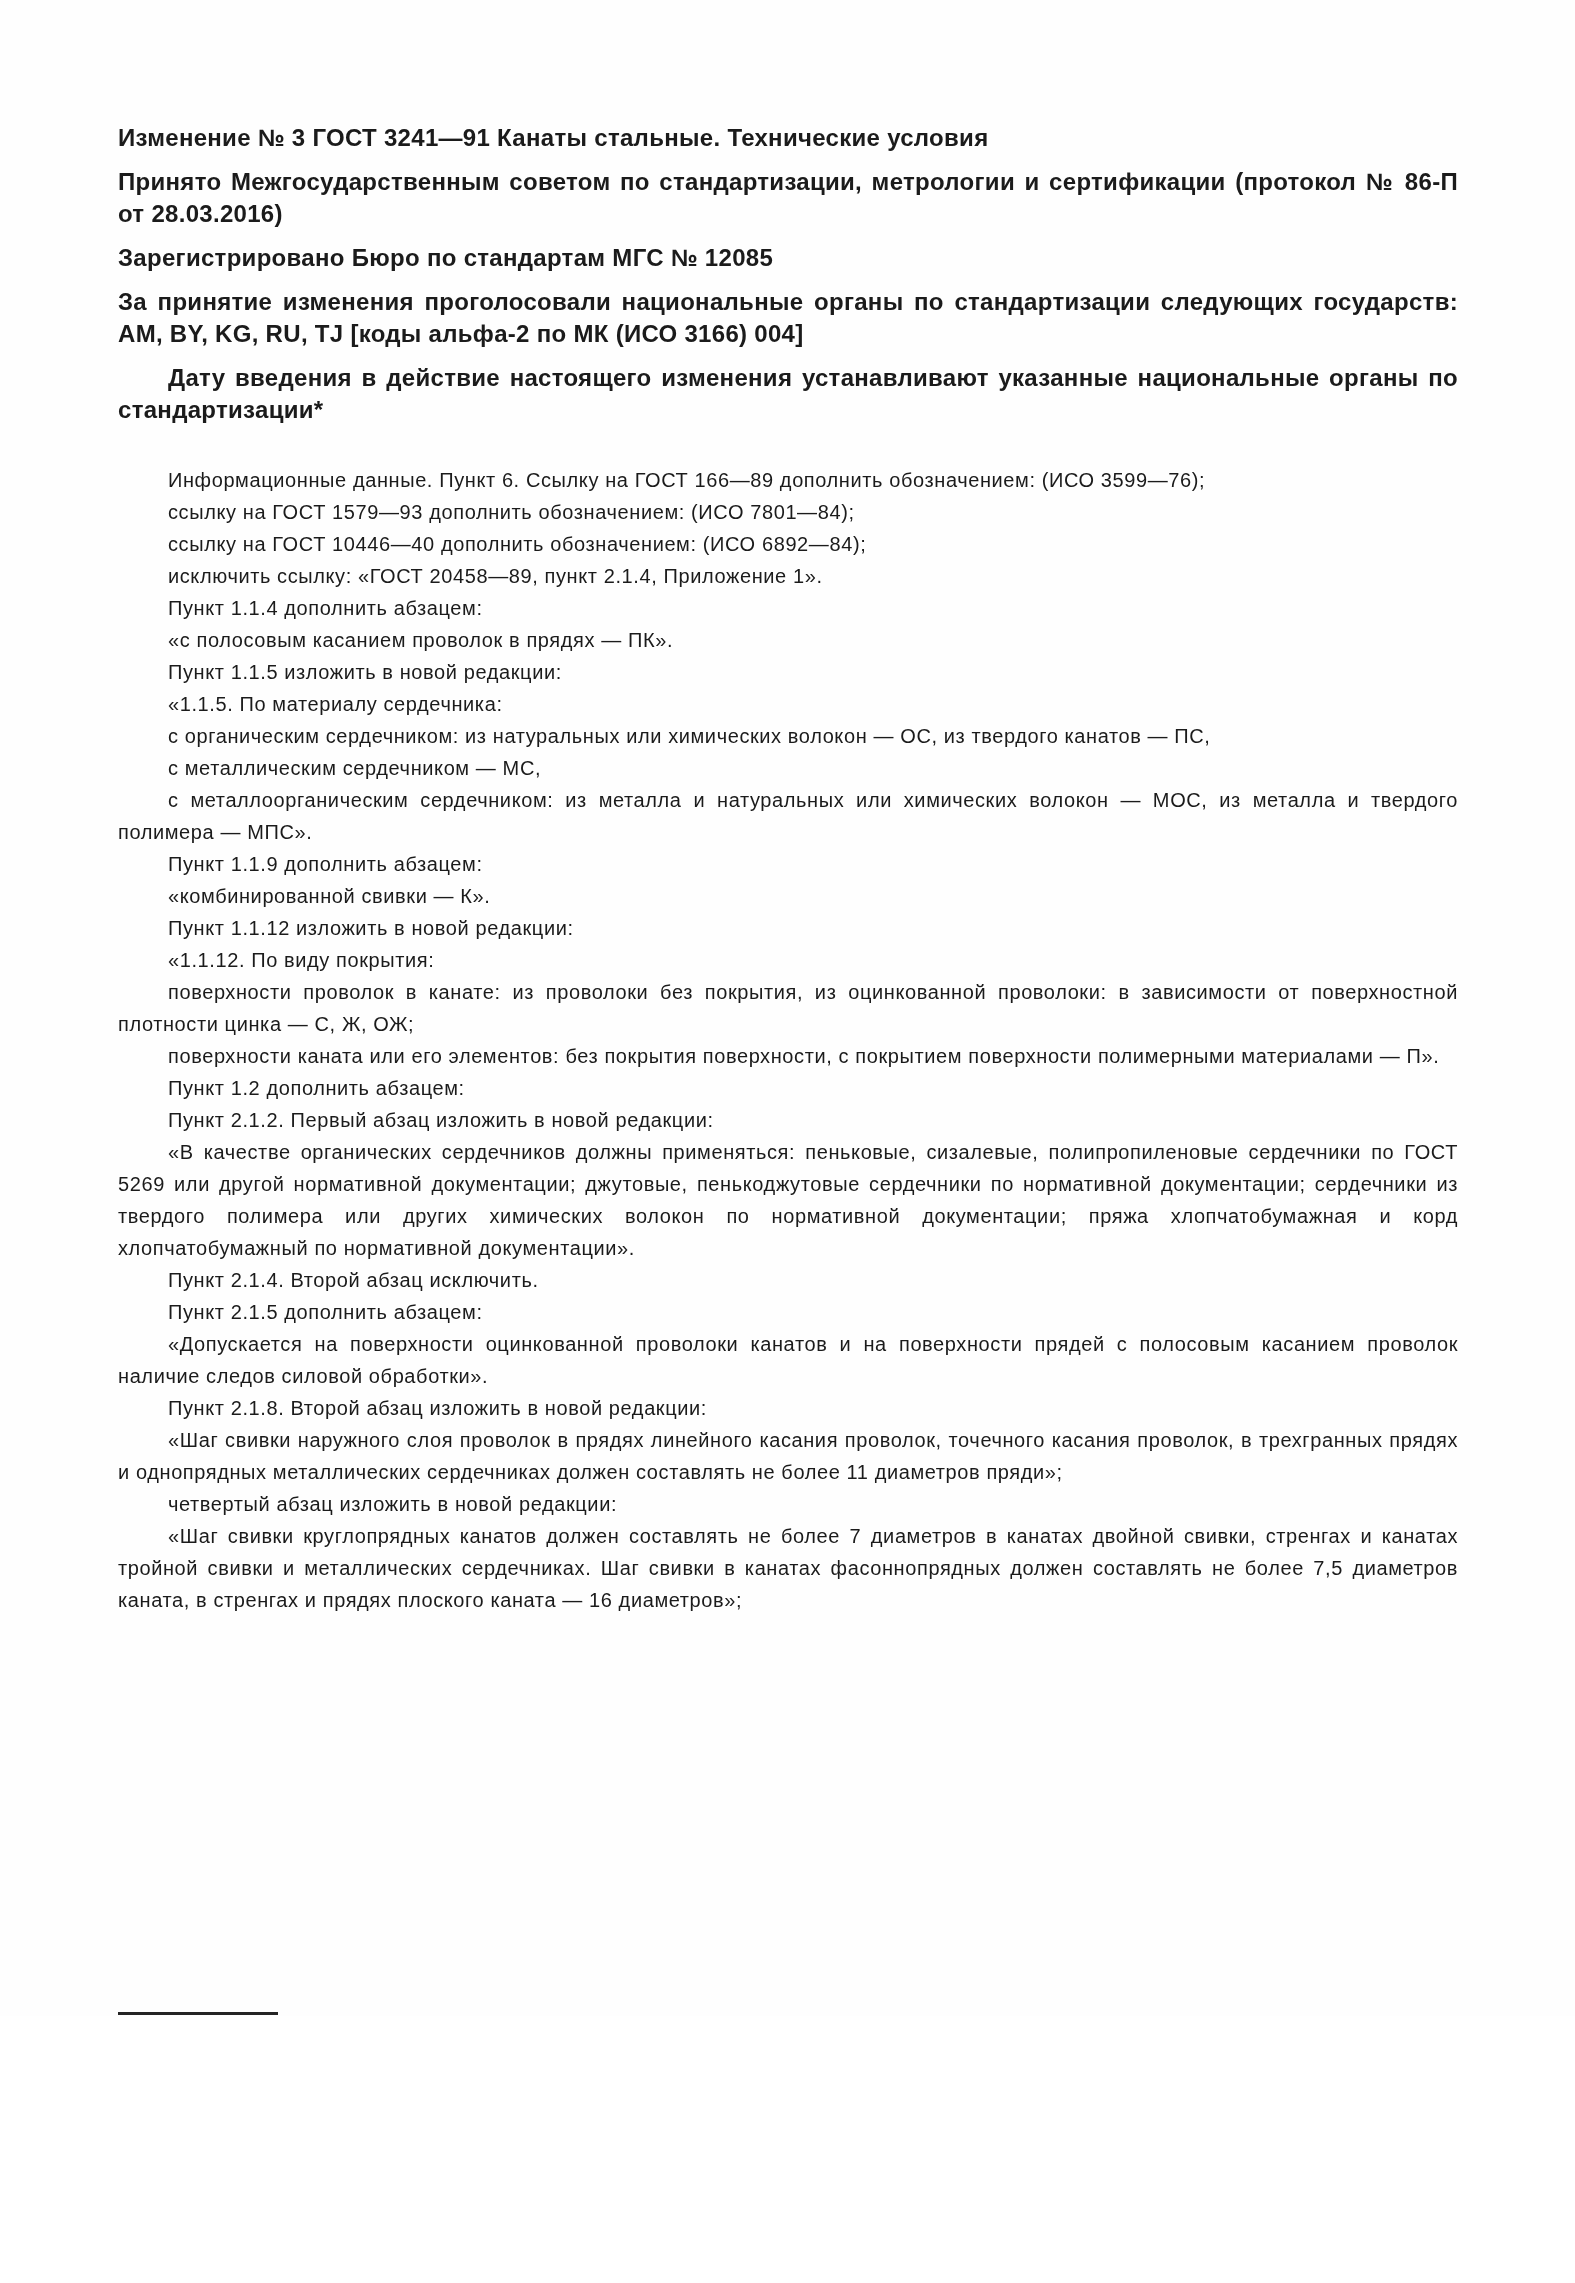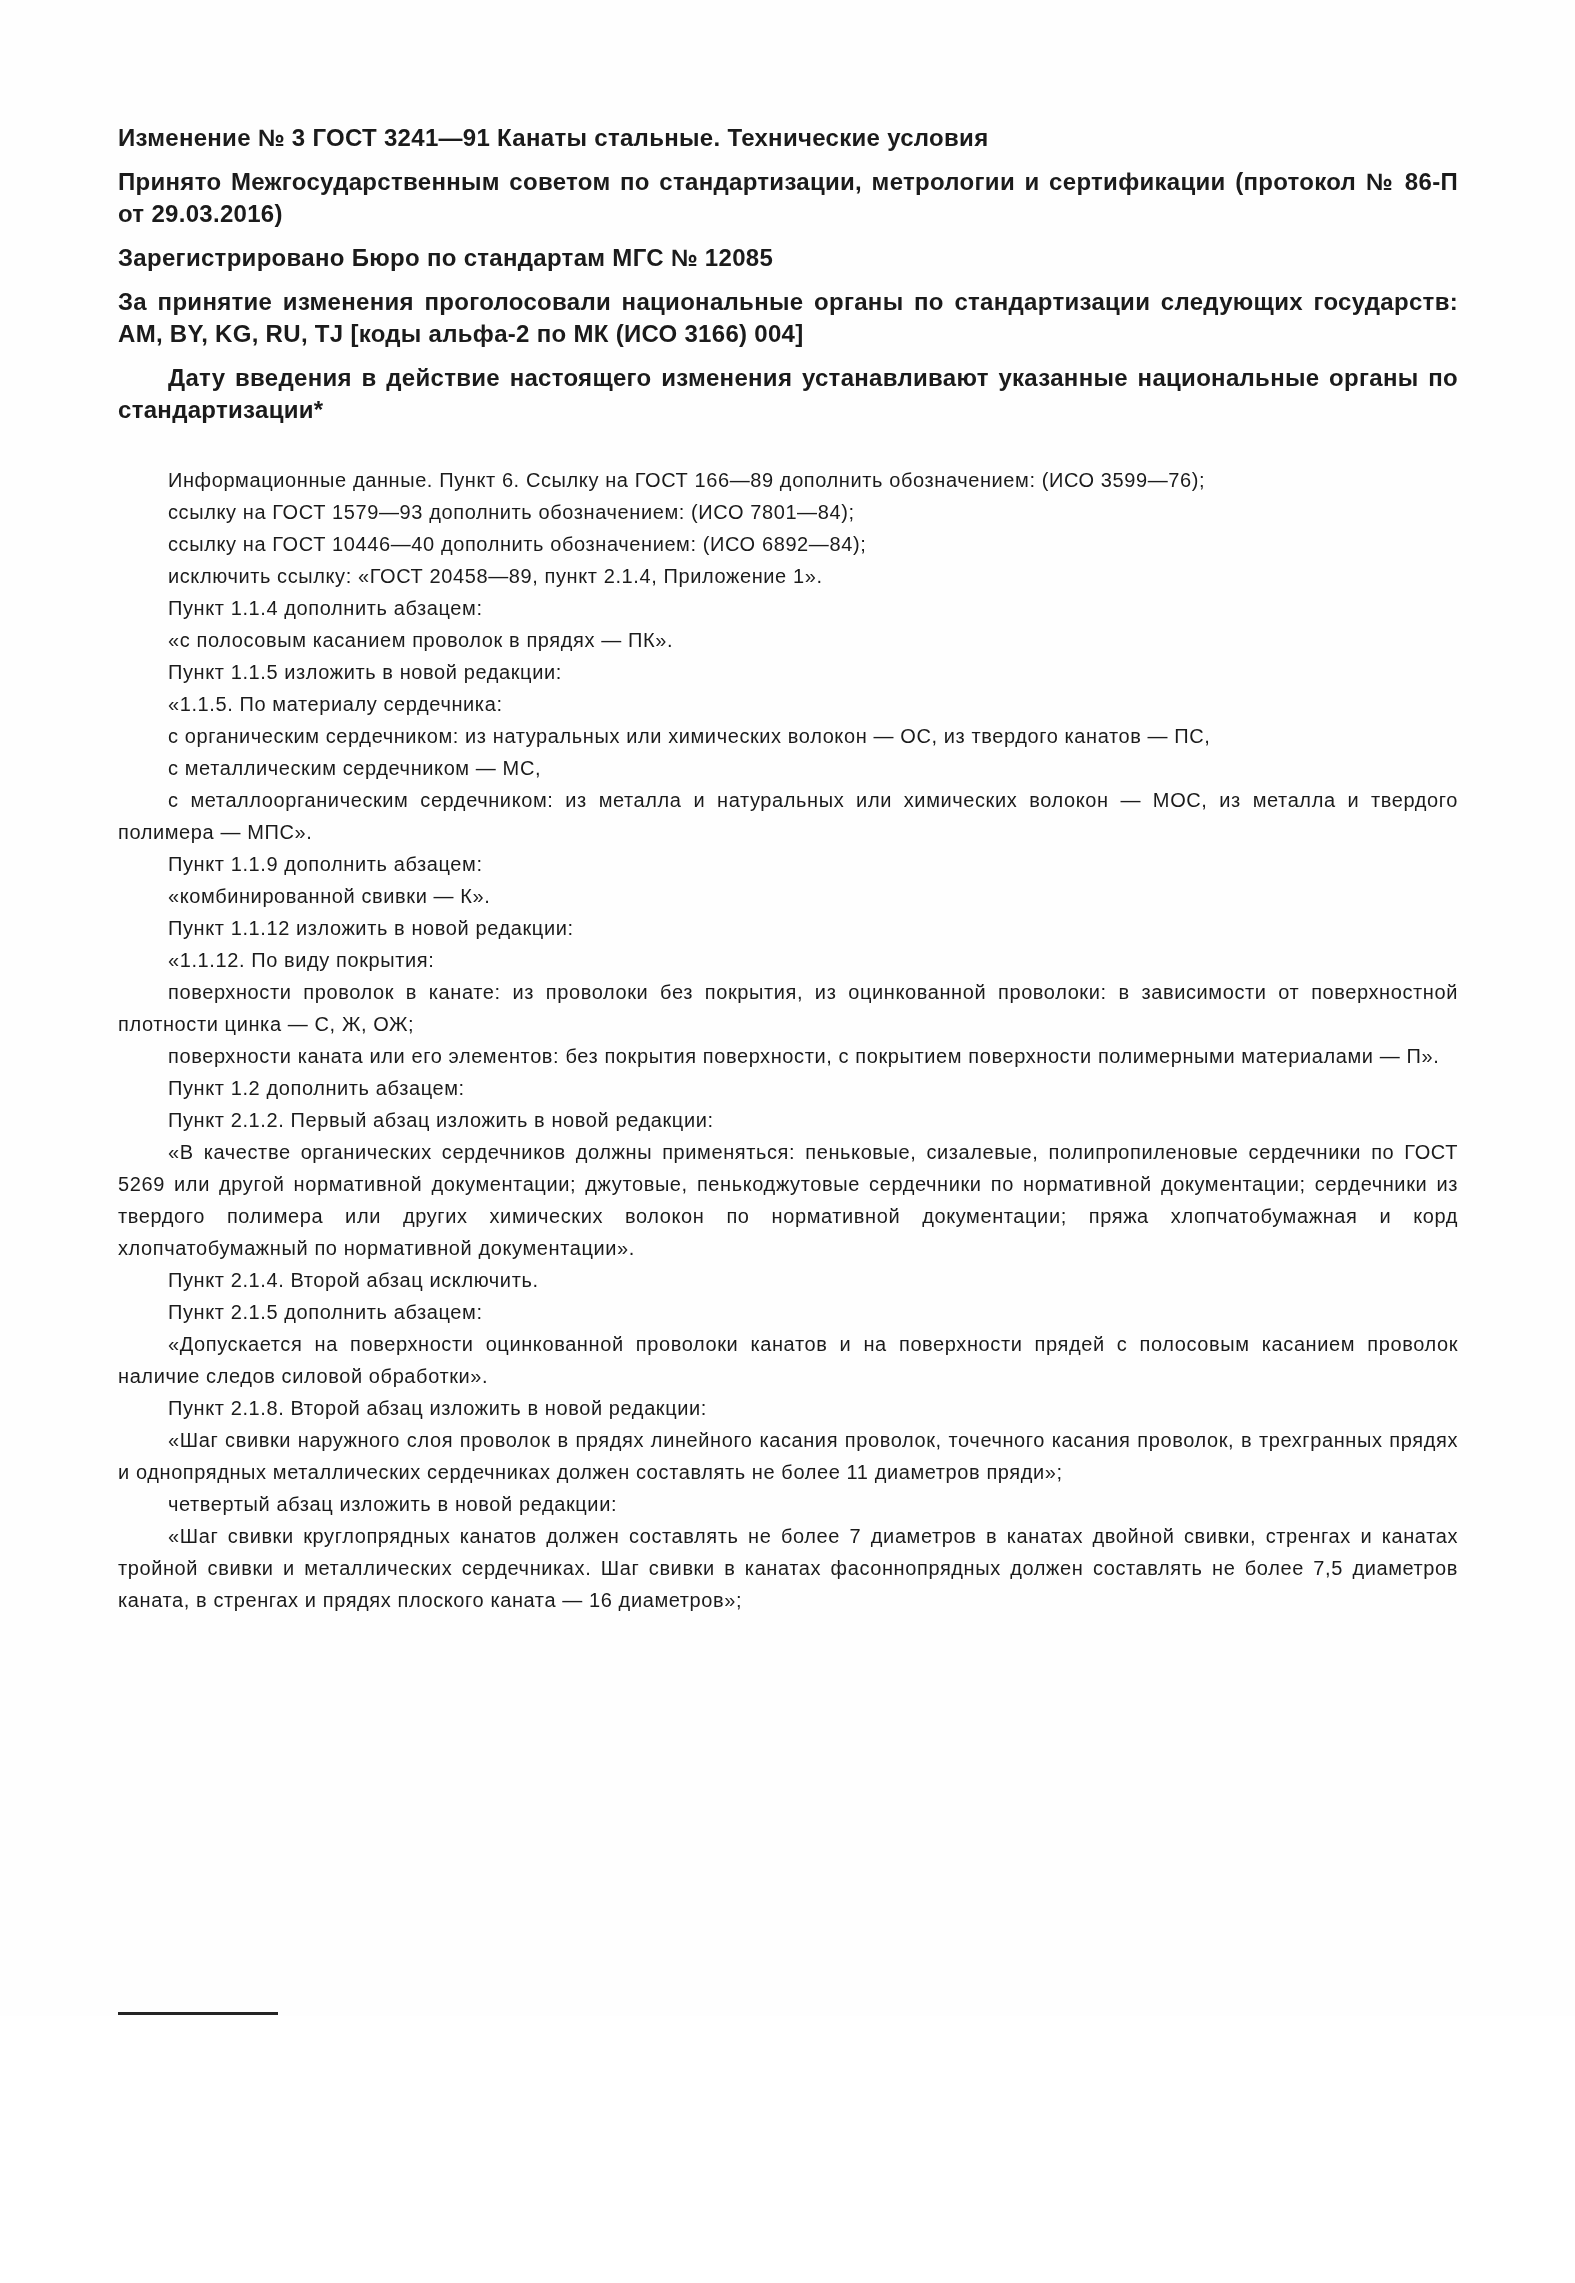--- a/index.html
+++ b/index.html
@@ -69,21 +69,21 @@
   }
 </style>
 </head>
 <body>
 
 <div class="page">
 
   <header class="doc-header">
 
   <p>Изменение № 3 ГОСТ 3241—91 Канаты стальные. Технические условия</p>
-      <p>Принято Межгосударственным советом по стандартизации, метрологии и сертификации (протокол № 86-П от 29.03.2016)</p>
+      <p>Принято Межгосударственным советом по стандартизации, метрологии и сертификации (протокол № 86-П от 28.03.2016)</p>
       <p>Зарегистрировано Бюро по стандартам МГС № 12085</p>
       <p>За принятие изменения проголосовали национальные органы по стандартизации следующих государств: AM, BY, KG, RU, TJ [коды альфа-2 по МК (ИСО 3166) 004]</p>
       <p class="indented">Дату введения в действие настоящего изменения устанавливают указанные национальные органы по стандартизации*</p>
     </header>
 
   <main class="doc-body">
 
   <p>Информационные данные. Пункт 6. Ссылку на ГОСТ 166—89 дополнить обозначением: (ИСО 3599—76);</p>
       <p>ссылку на ГОСТ 1579—93 дополнить обозначением: (ИСО 7801—84);</p>
       <p>ссылку на ГОСТ 10446—40 дополнить обозначением: (ИСО 6892—84);</p>

